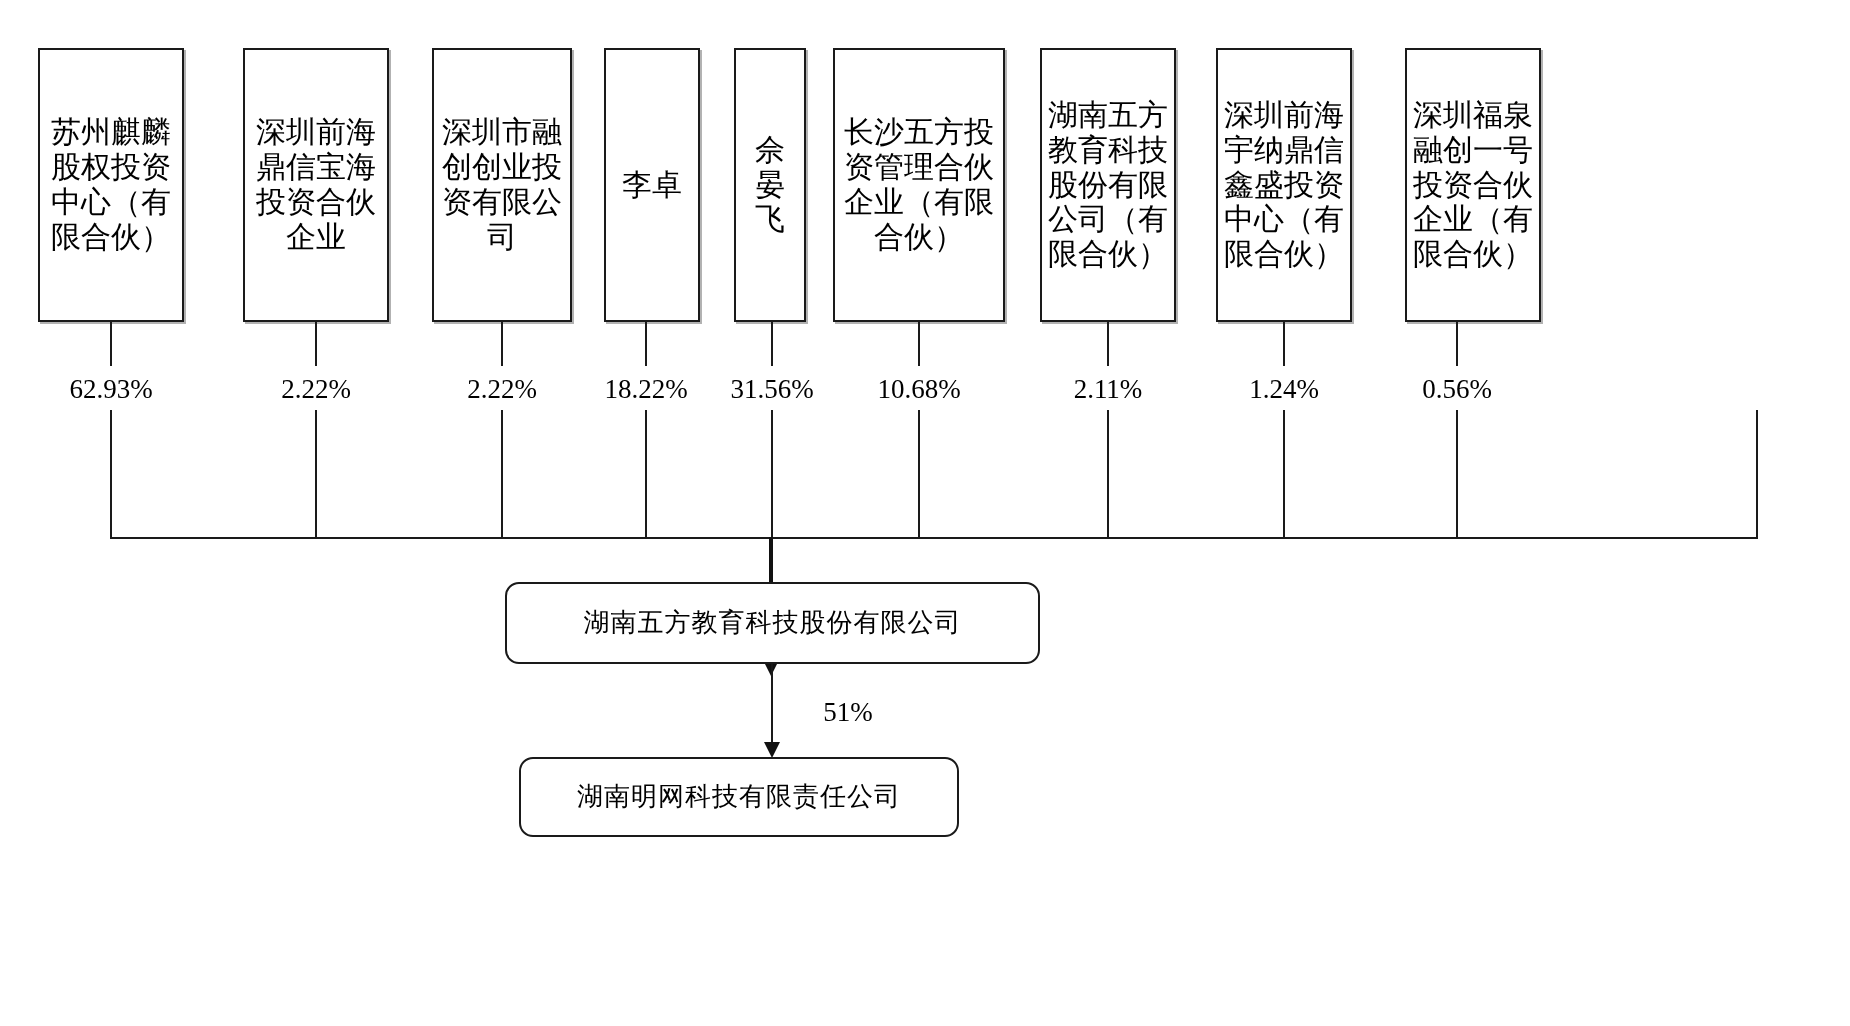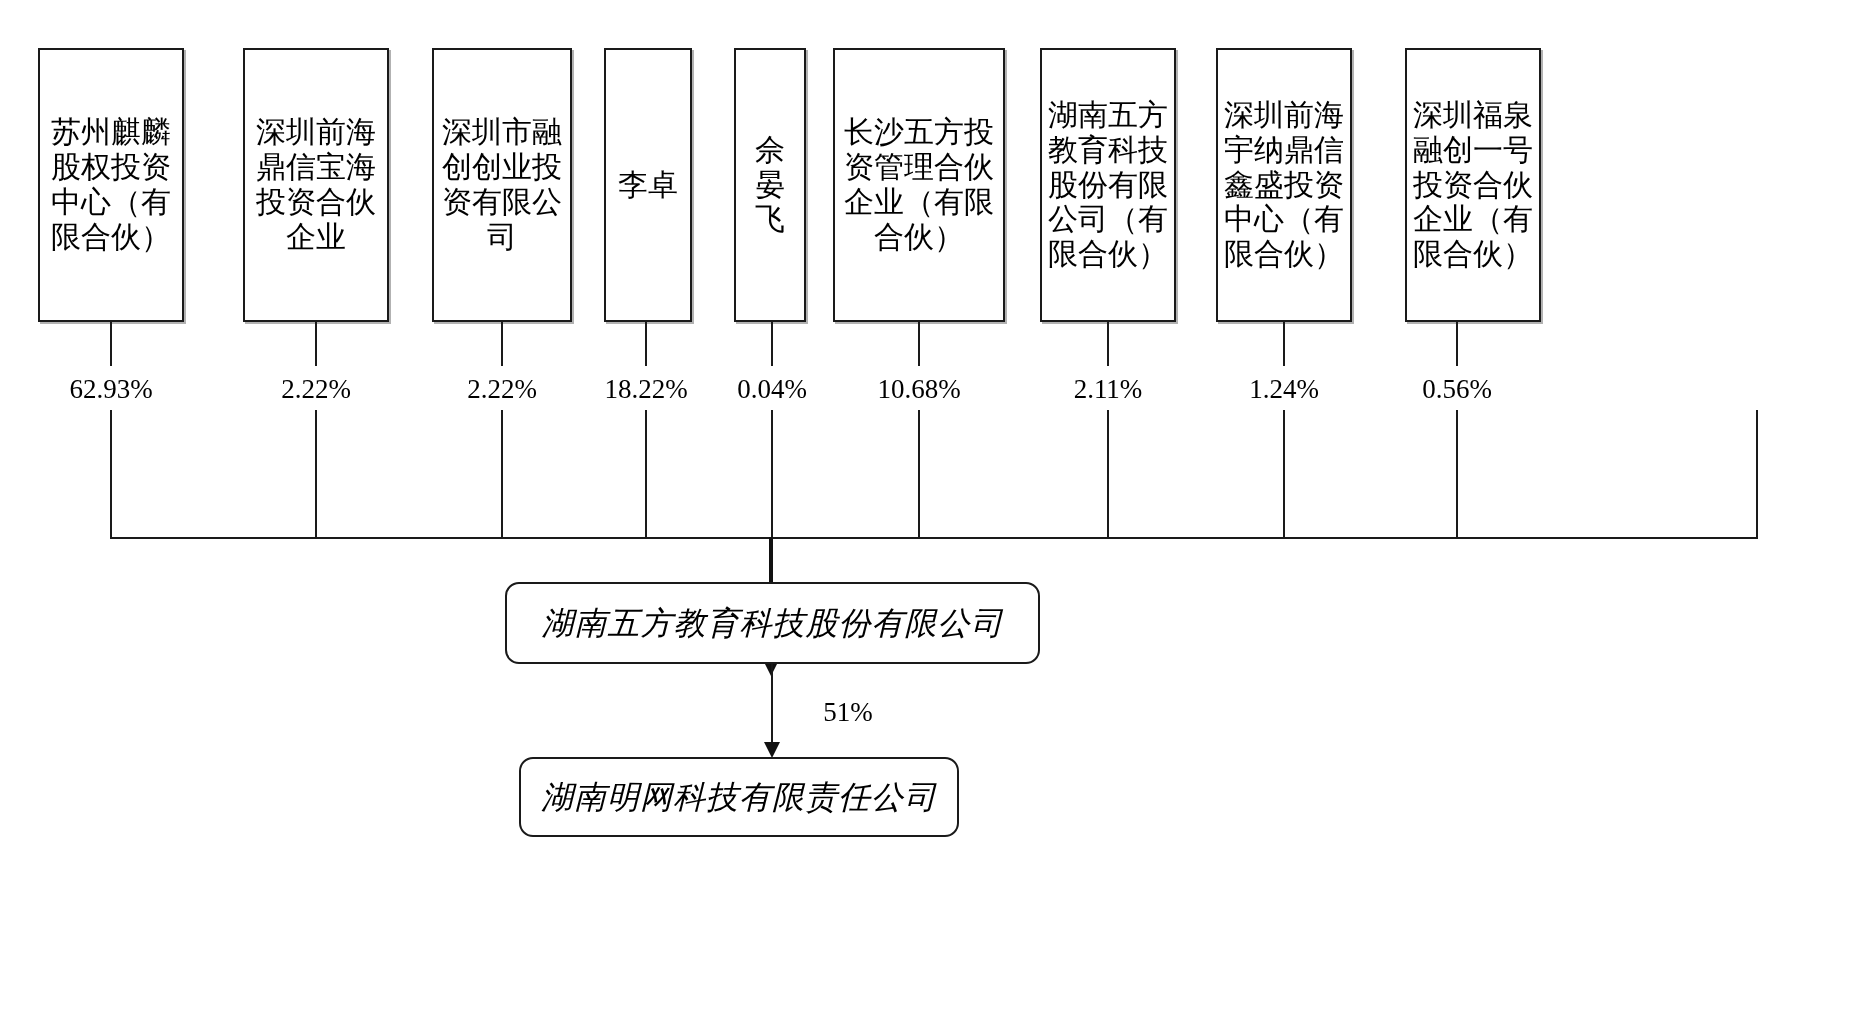--- a/index.html
+++ b/index.html
@@ -70,41 +70,40 @@
     box-sizing:border-box;
     border:2px solid #1a1a1a;
     border-radius:14px;
     background:#fff;
     display:flex;
     align-items:center;
     justify-content:center;
     text-align:center;
   }
   .co-box .co-label{
-    font-size:32px;
+    font-size:26px;
     letter-spacing:1px;
     line-height:1.2;
-    font-style:italic;
   }
 </style>
 </head>
 <body>
 
 <div id="canvas">
 
   <div class="sh-box" style="left:38px;top:48px;width:146px;height:274px;">
     <span class="sh-label">苏州麒麟股权投资中心（有限合伙）</span>
   </div>
   <div class="sh-box" style="left:243px;top:48px;width:146px;height:274px;">
     <span class="sh-label">深圳前海鼎信宝海投资合伙企业</span>
   </div>
   <div class="sh-box" style="left:432px;top:48px;width:140px;height:274px;">
     <span class="sh-label">深圳市融创创业投资有限公司</span>
   </div>
-  <div class="sh-box" style="left:604px;top:48px;width:88px;height:274px;">
+  <div class="sh-box" style="left:604px;top:48px;width:96px;height:274px;">
     <span class="sh-label">李卓</span>
   </div>
   <div class="sh-box" style="left:734px;top:48px;width:72px;height:274px;">
     <span class="sh-label">佘晏飞</span>
   </div>
   <div class="sh-box" style="left:833px;top:48px;width:172px;height:274px;">
     <span class="sh-label">长沙五方投资管理合伙企业（有限合伙）</span>
   </div>
   <div class="sh-box" style="left:1040px;top:48px;width:136px;height:274px;">
     <span class="sh-label">湖南五方教育科技股份有限公司（有限合伙）</span>
@@ -123,21 +122,21 @@
   <div class="vline" style="left:771px;top:322px;height:44px;"></div>
   <div class="vline" style="left:918px;top:322px;height:44px;"></div>
   <div class="vline" style="left:1107px;top:322px;height:44px;"></div>
   <div class="vline" style="left:1283px;top:322px;height:44px;"></div>
   <div class="vline" style="left:1456px;top:322px;height:44px;"></div>
 
   <div class="pct" style="left:111px;top:376px;">62.93%</div>
   <div class="pct" style="left:316px;top:376px;">2.22%</div>
   <div class="pct" style="left:502px;top:376px;">2.22%</div>
   <div class="pct" style="left:646px;top:376px;">18.22%</div>
-  <div class="pct" style="left:772px;top:376px;">0.04%</div>
+  <div class="pct" style="left:772px;top:376px;">31.56%</div>
   <div class="pct" style="left:919px;top:376px;">10.68%</div>
   <div class="pct" style="left:1108px;top:376px;">2.11%</div>
   <div class="pct" style="left:1284px;top:376px;">1.24%</div>
   <div class="pct" style="left:1457px;top:376px;">0.56%</div>
 
   <div class="vline" style="left:110px;top:410px;height:128px;"></div>
   <div class="vline" style="left:315px;top:410px;height:128px;"></div>
   <div class="vline" style="left:501px;top:410px;height:128px;"></div>
   <div class="vline" style="left:645px;top:410px;height:128px;"></div>
   <div class="vline" style="left:771px;top:410px;height:128px;"></div>

